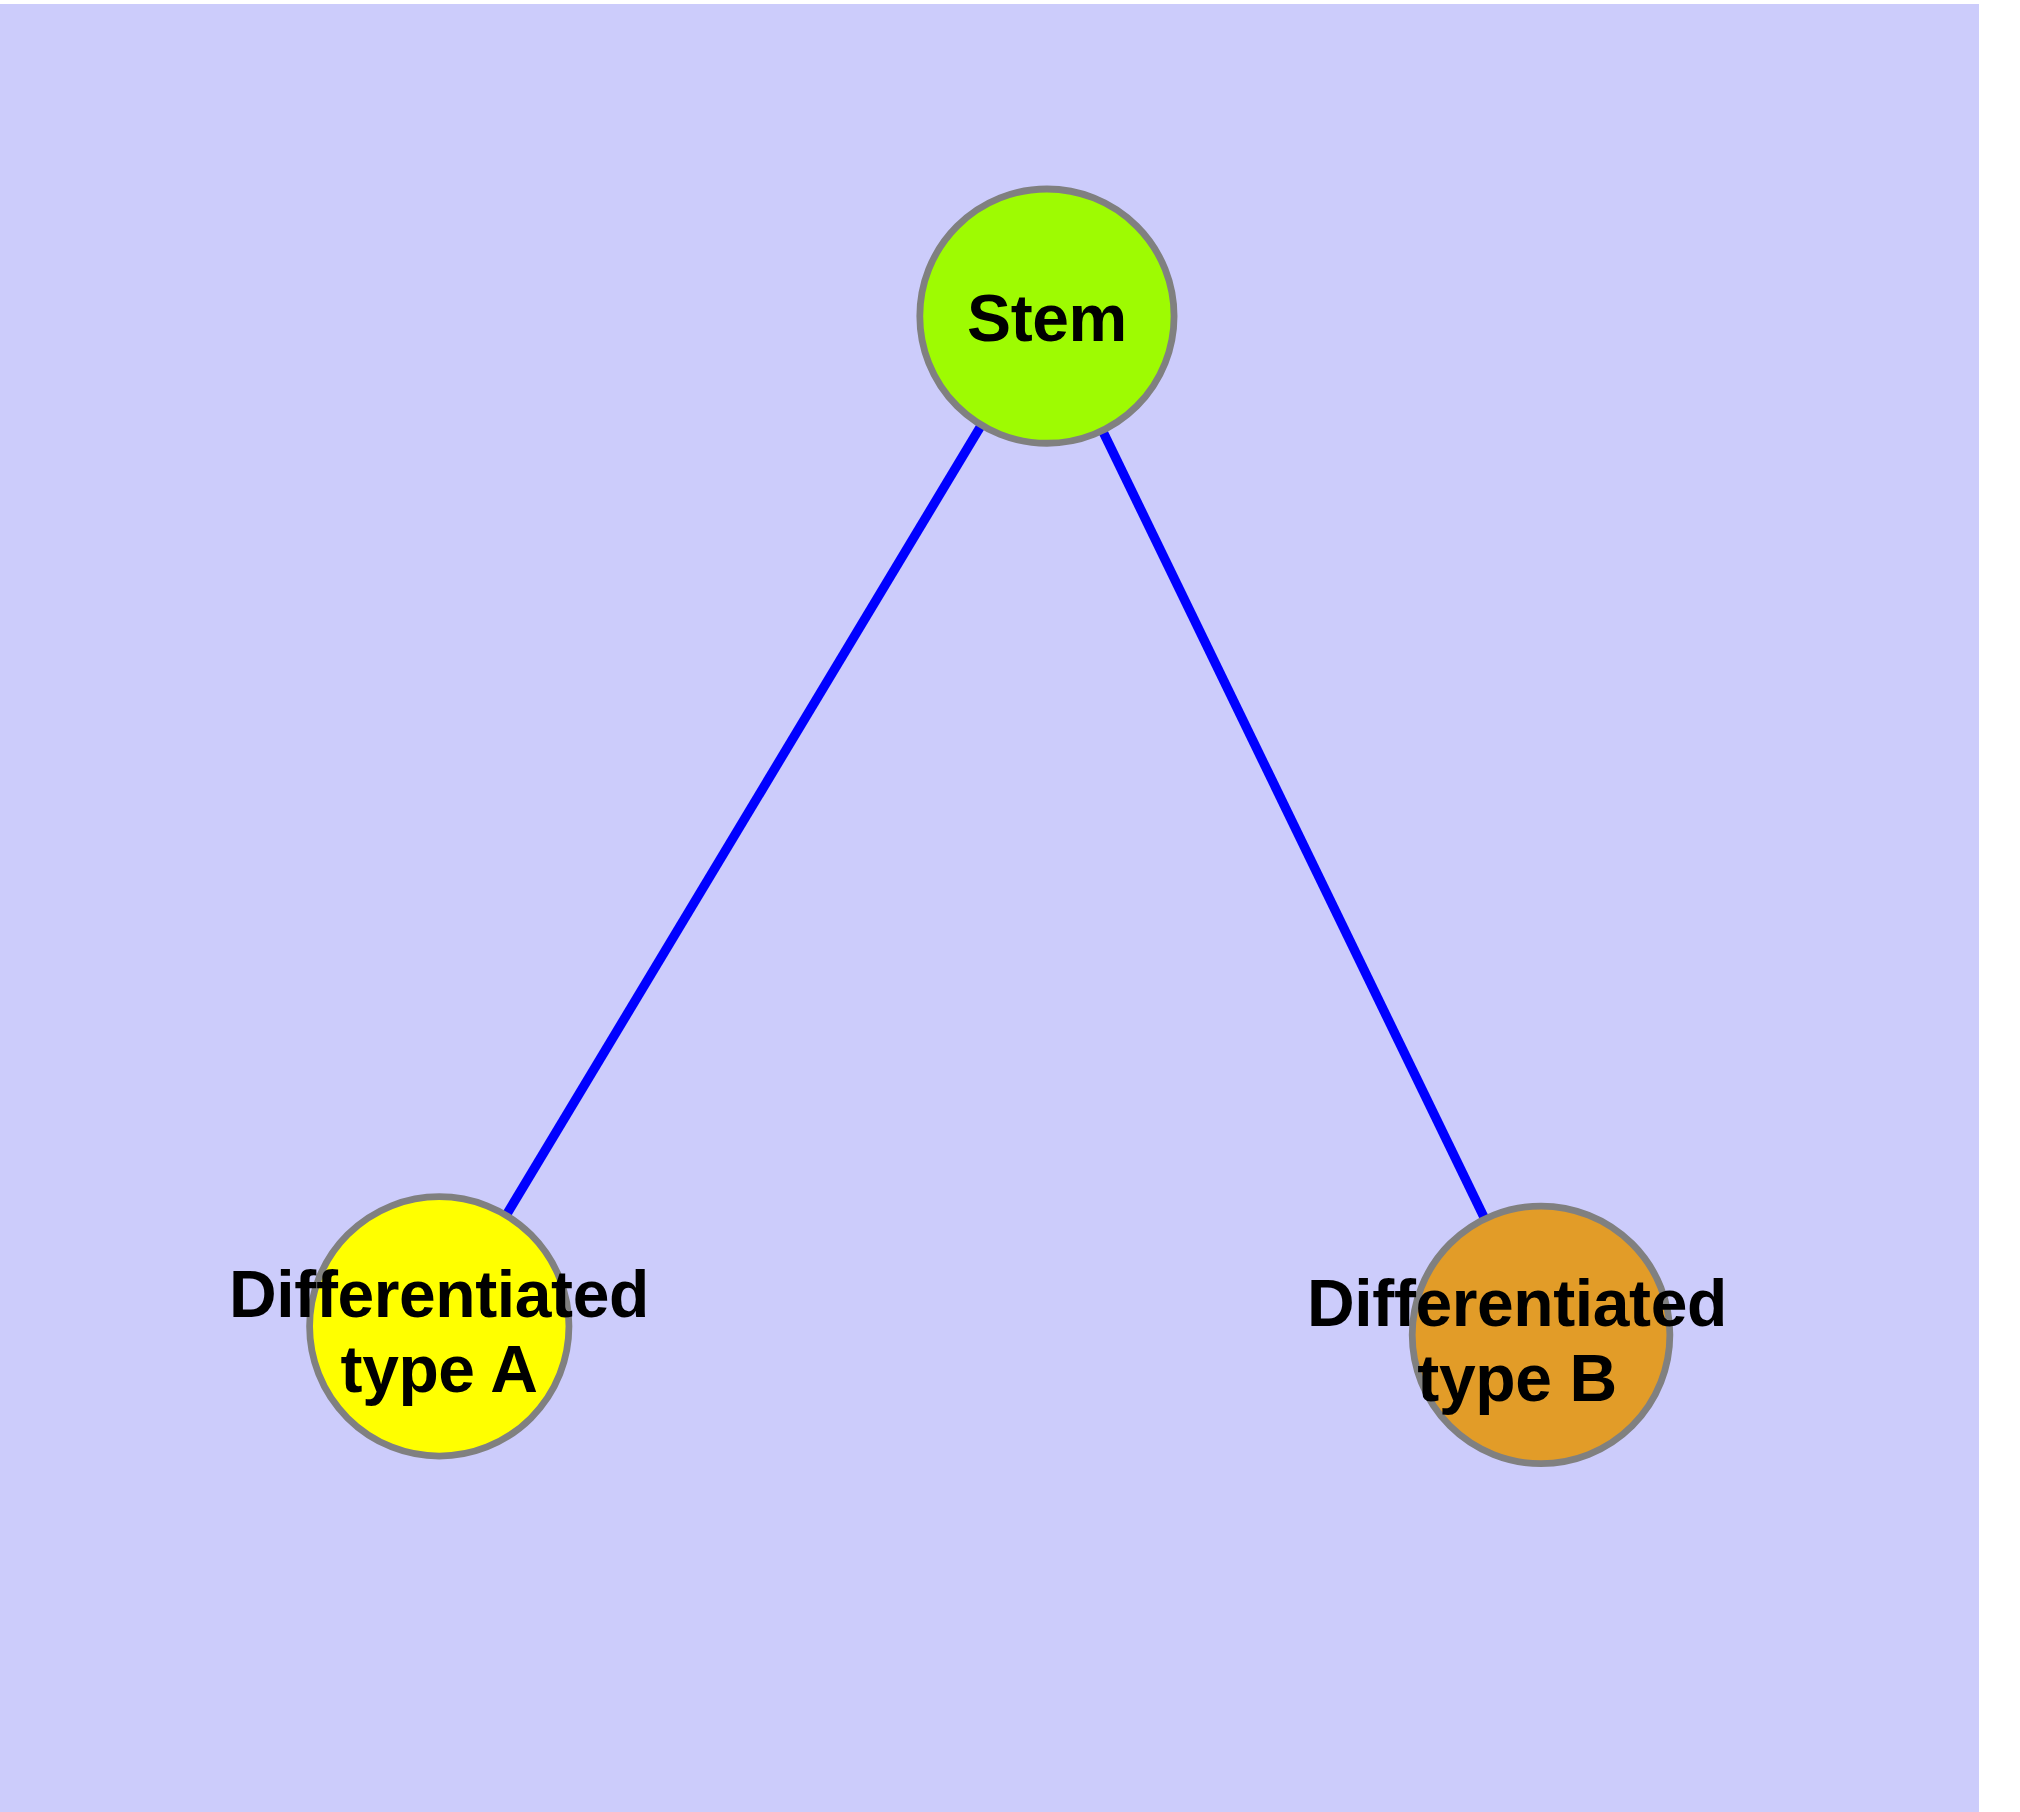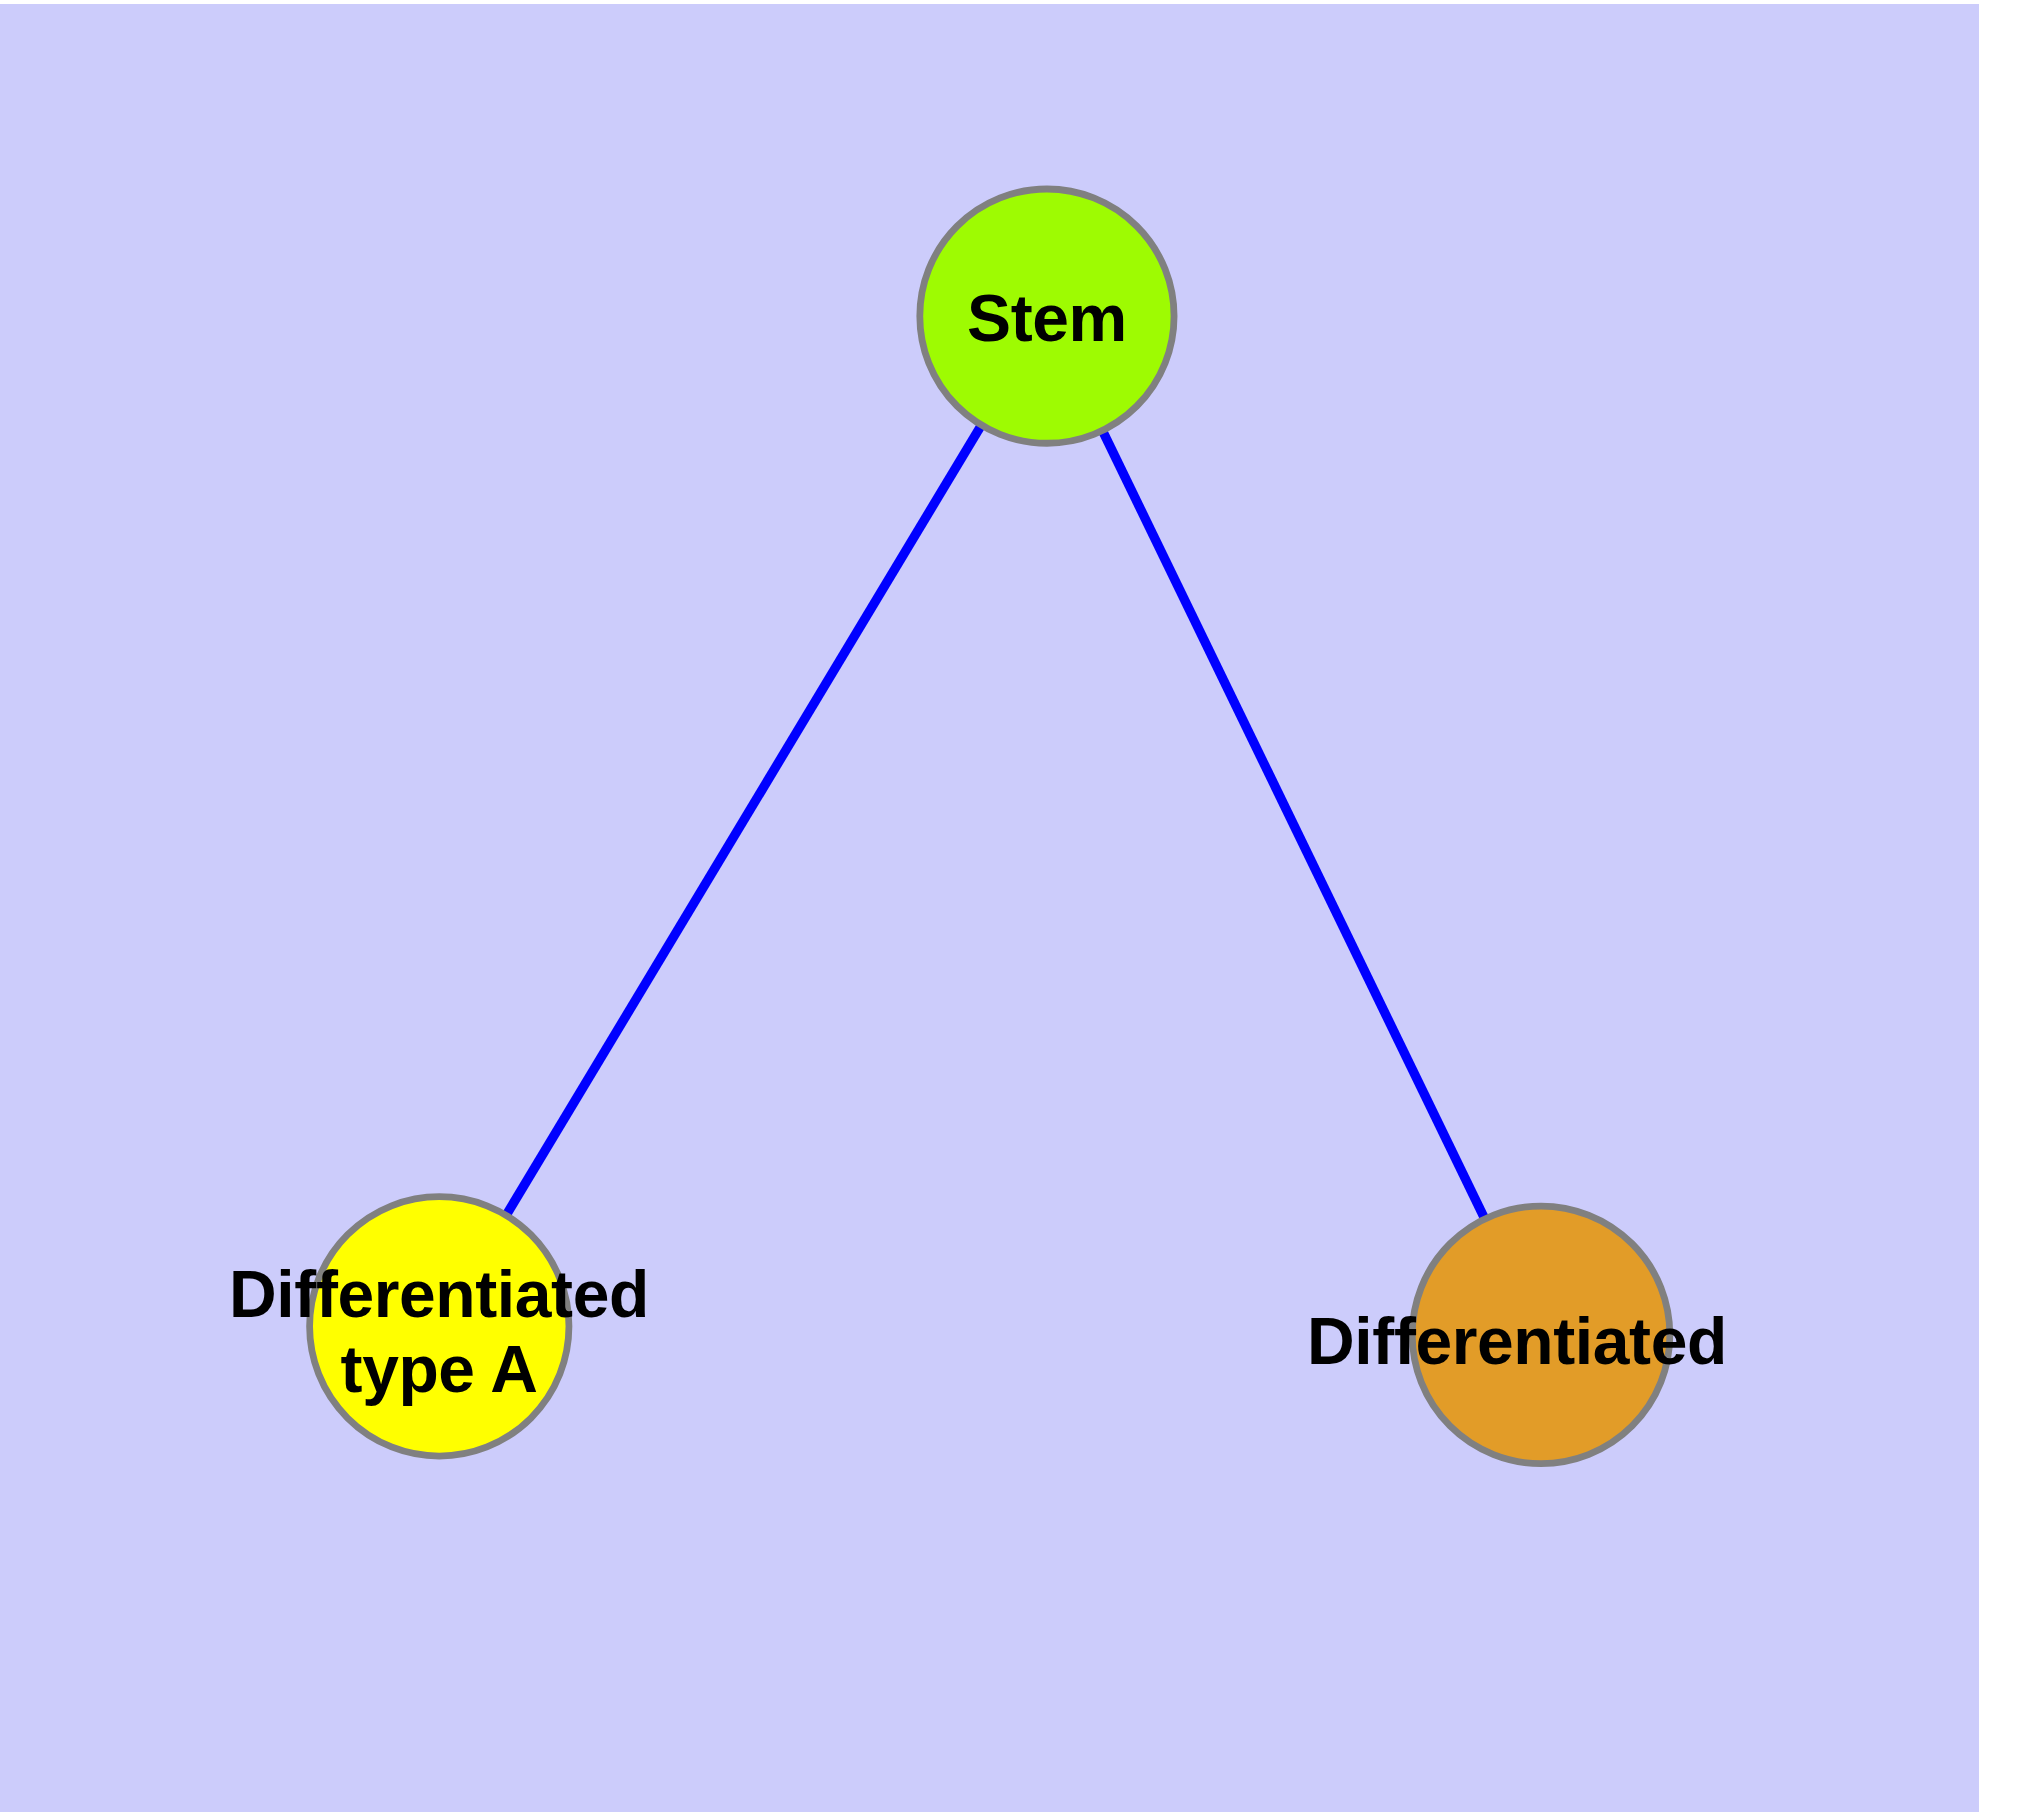--- a/index.html
+++ b/index.html
@@ -62,16 +62,16 @@
       <circle cx="1235" cy="373" r="150" fill="#9efb02" stroke="#808080" stroke-width="8"></circle>
       <circle cx="518" cy="1565" r="153" fill="#ffff00" stroke="#808080" stroke-width="8"></circle>
       <circle cx="1818" cy="1575" r="152" fill="#e29c28" stroke="#808080" stroke-width="8"></circle>
     </g>
   </svg>
 
   <div class="node-label" style="left:1047px; top:318px;">Stem</div>
 
   <div class="node-label" style="left:439px; top:1332px;"><span>Differentiated</span><br><span>type A</span></div>
 
-  <div class="node-label" style="left:1517px; top:1341px;"><span>Differentiated</span><br></div>
+  <div class="node-label" style="left:1517px; top:1341px;"><span>Differentiated</span><br><span>type B</span></div>
 
 </div>
 
 
 </body></html>

